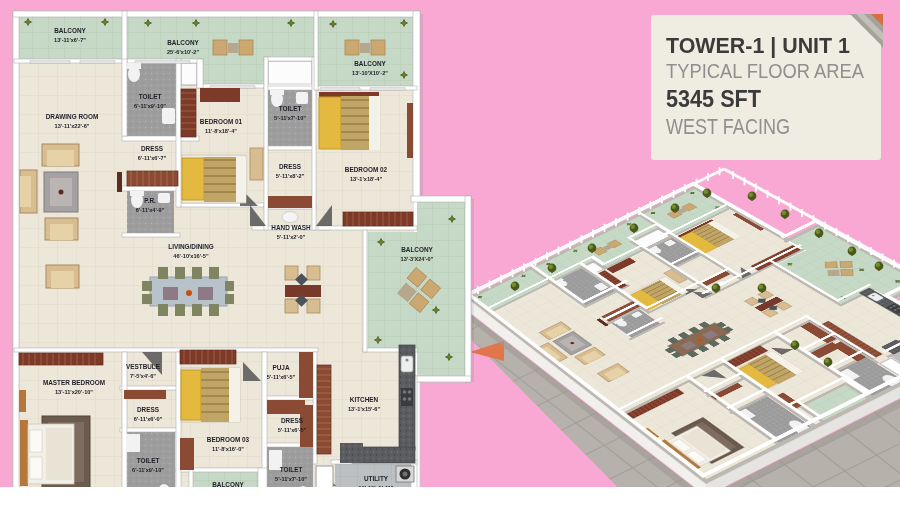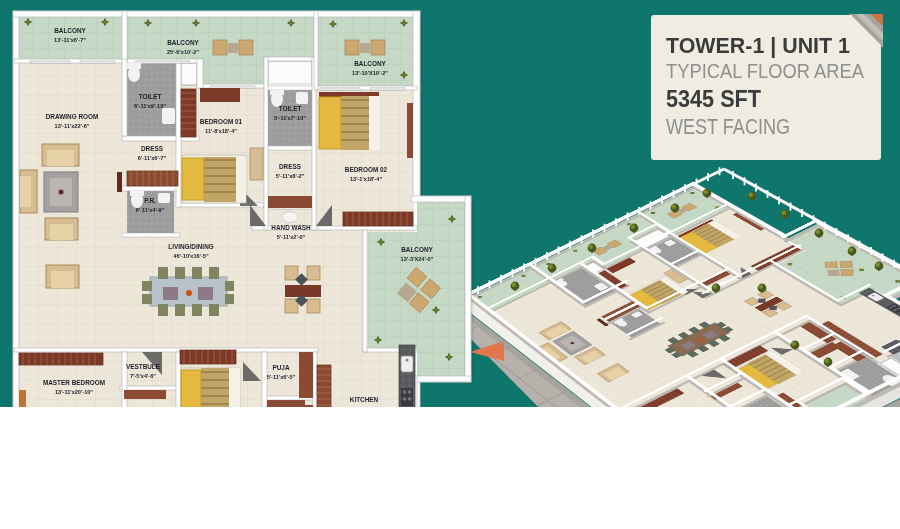--- a/index.html
+++ b/index.html
@@ -1,14 +1,14 @@
 <!DOCTYPE html>
 <html><head><meta charset="utf-8"><style>
 html,body{margin:0;padding:0;background:#ffffff;}
-#stage{position:relative;width:900px;height:407px;overflow:hidden;background:#0f766e;}
+#stage{position:relative;width:900px;height:487px;overflow:hidden;background:#f9a8d4;}
 #stage>svg,#stage>div{position:absolute;left:0;top:0;}
 #bld{width:900px;height:529px;transform-origin:0 0;transform:matrix3d(0.57195309,-0.27225911,0,0.00001751,0.23808111,0.20715183,0,-0.00033579,0,0,1,0,455.36458384,298.19805419,0,1);}
 text{font-family:"Liberation Sans",sans-serif;}
 </style></head><body>
 <div id="stage">
 <svg width="900" height="529" viewBox="0 0 900 529">
 <defs>
 <pattern id="cpatP" width="19" height="19" patternUnits="userSpaceOnUse">
  <rect width="19" height="19" fill="#ece7d9"></rect>
  <path d="M0,0H19 M0,0V19" stroke="#ddd6c3" stroke-width="0.8" fill="none"></path>

